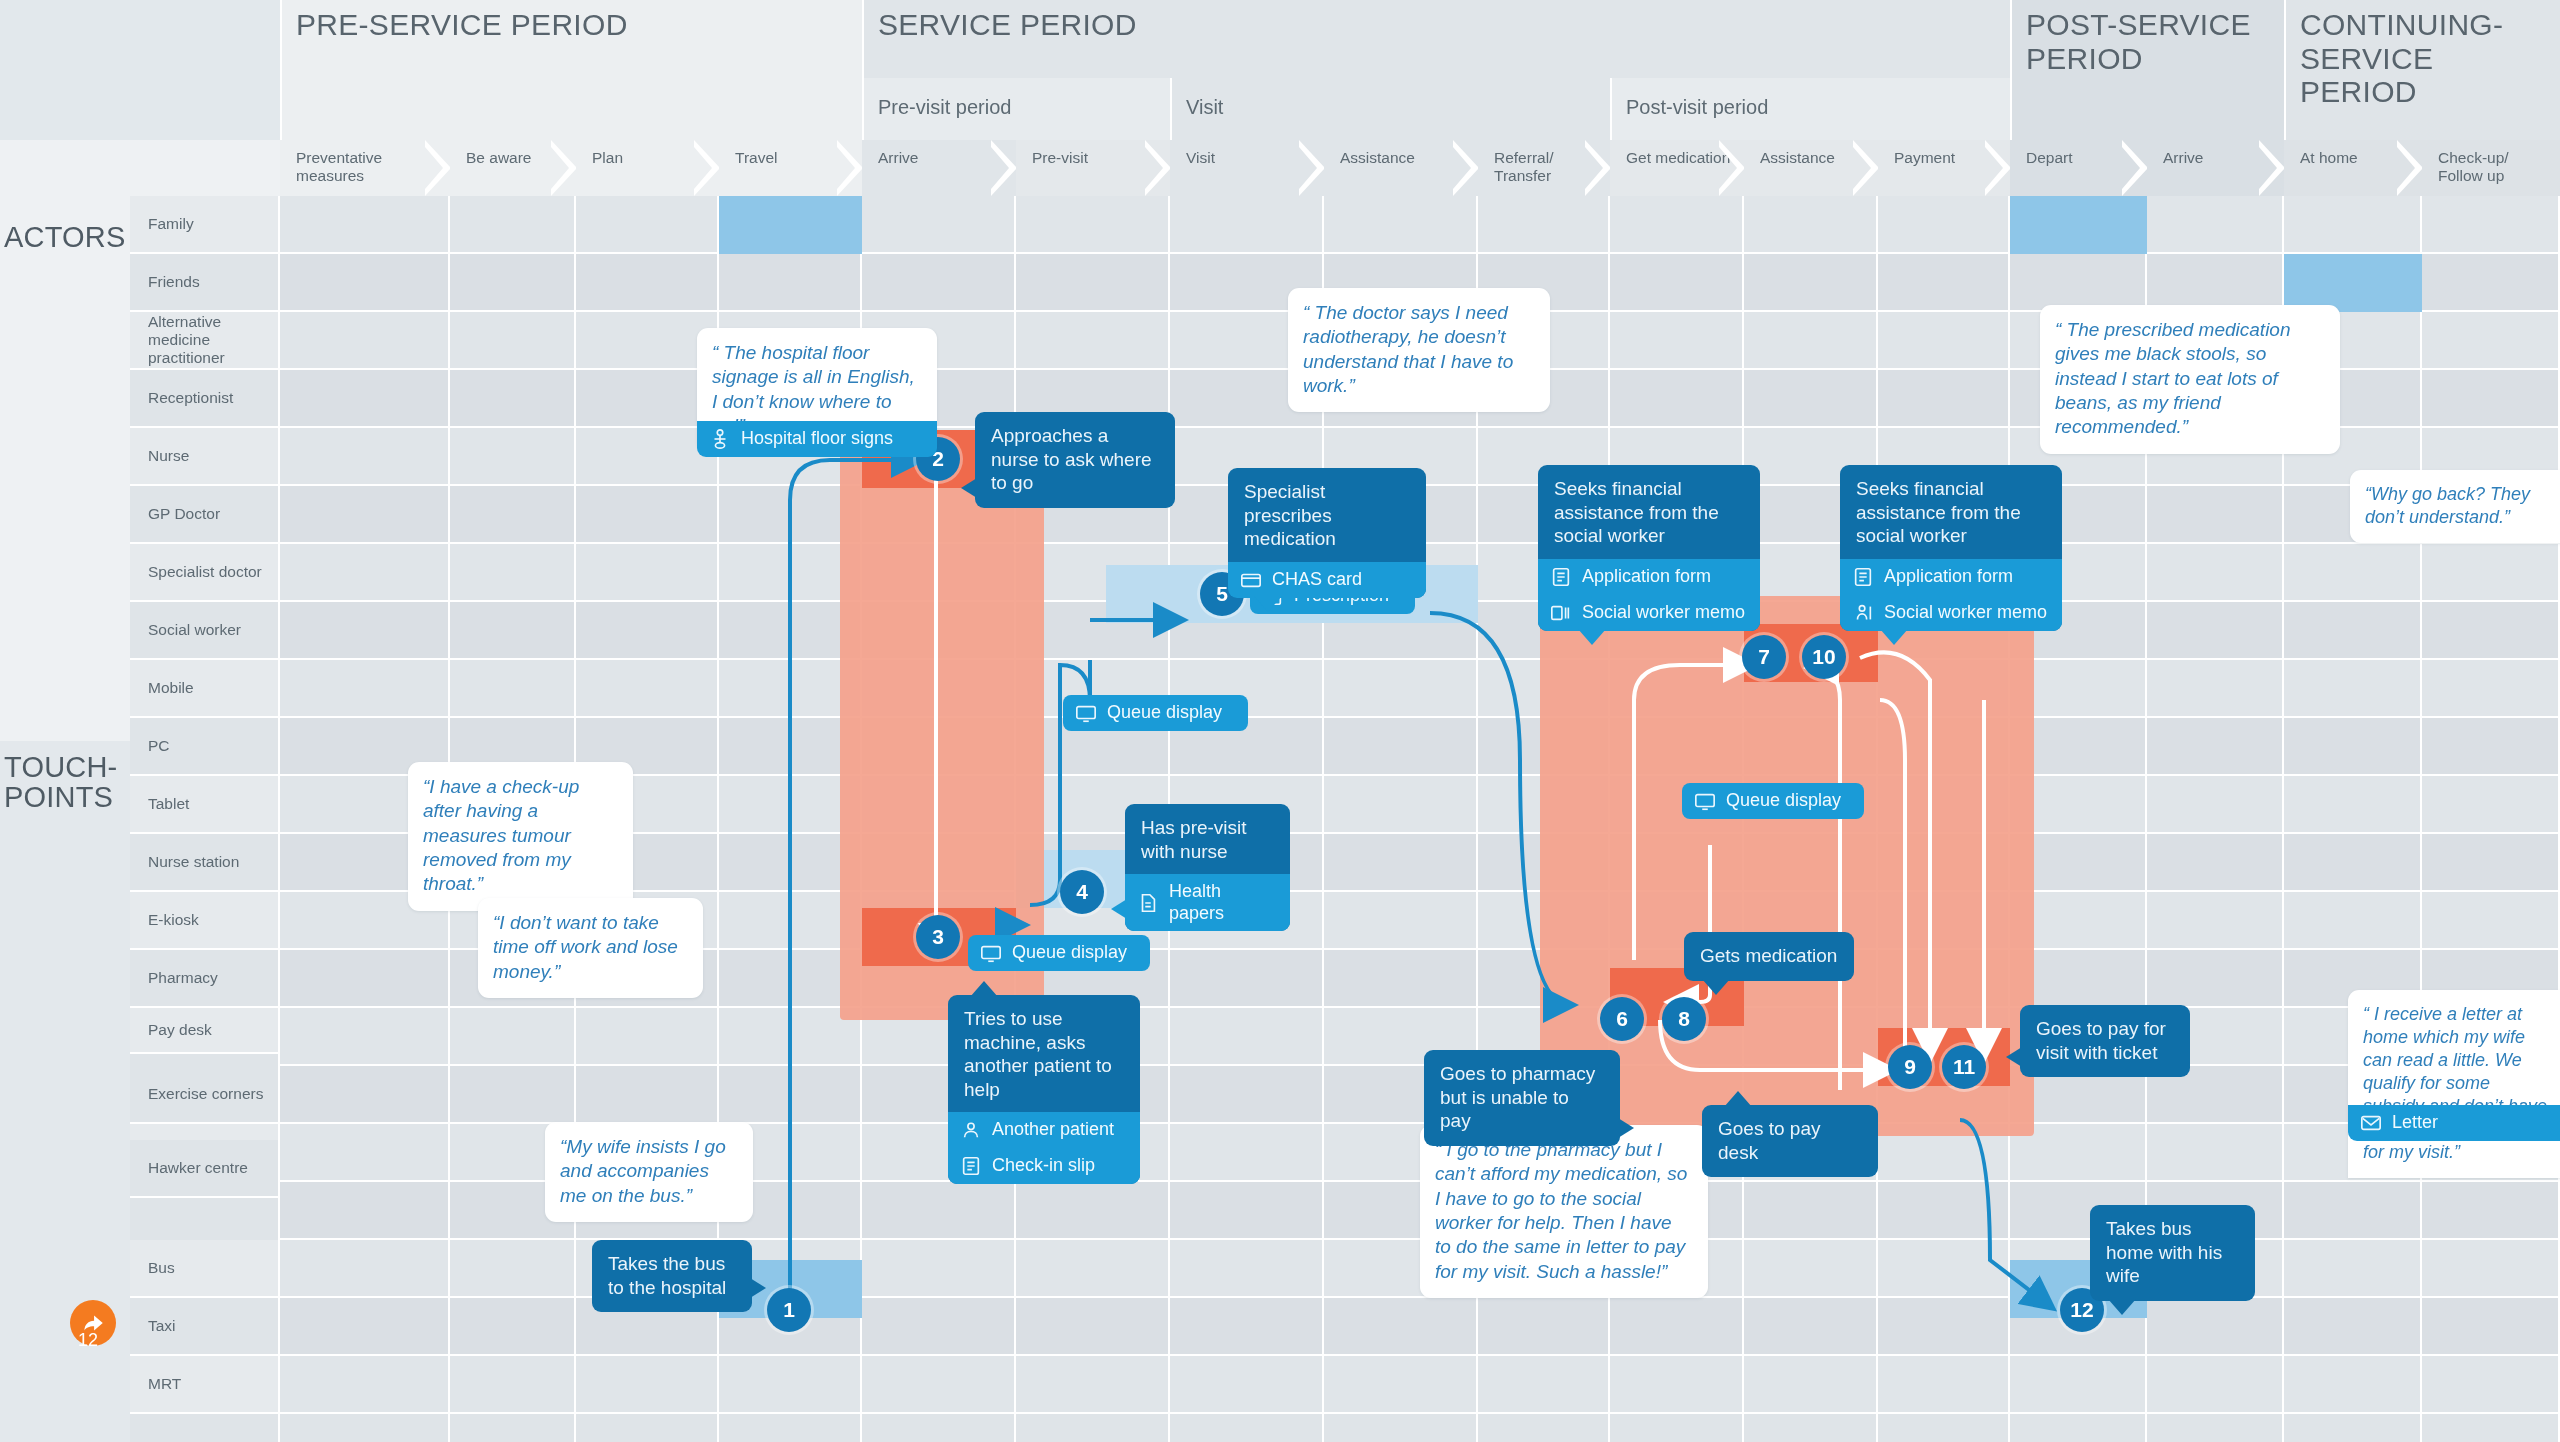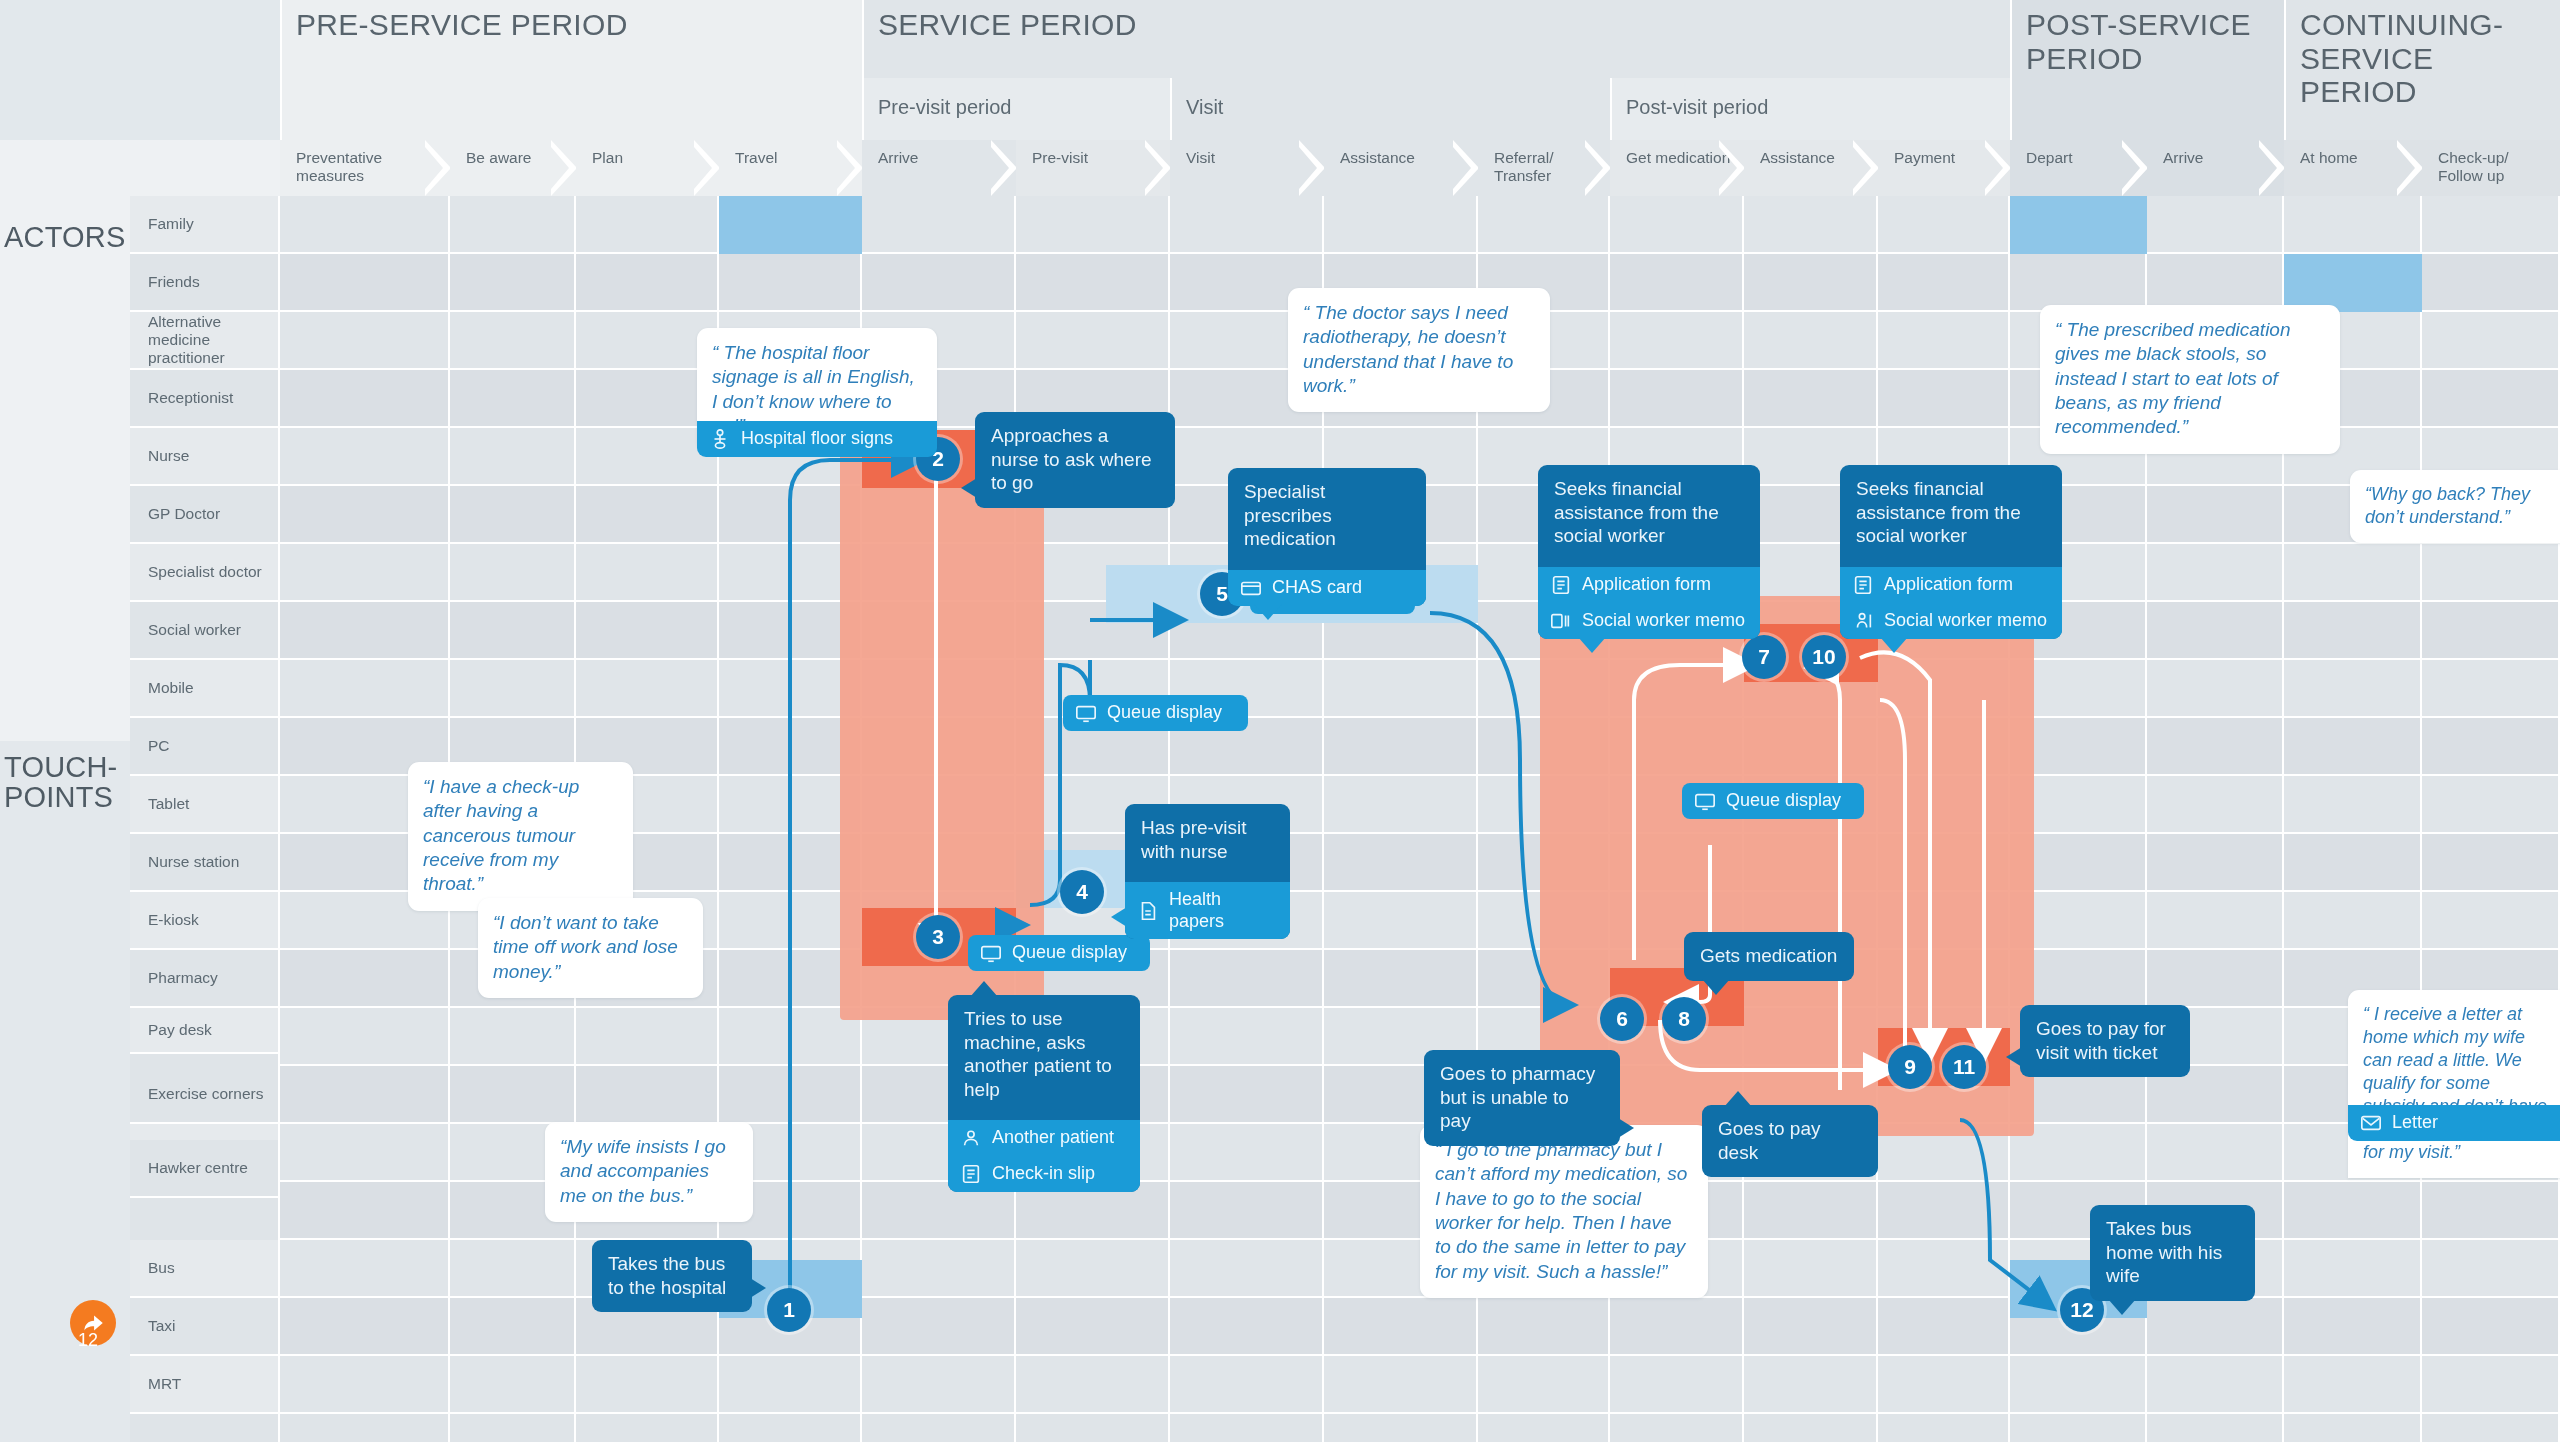--- a/index.html
+++ b/index.html
@@ -78,21 +78,21 @@
   .tp{
     background:#1a9bd7;color:#f2fbff;font-size:18px;line-height:1.2;
     padding:7px 14px 7px 12px;display:flex;align-items:center;gap:10px;
     box-sizing:border-box;
   }
   .tp.standalone{position:absolute;border-radius:8px;}
   .tp .ic{flex:0 0 auto;width:22px;height:22px;display:block;}
   .action .tp:last-child{border-radius:0 0 9px 9px;}
   .action.has-tp{padding-bottom:0;}
   .action.has-tp .body{padding-bottom:11px;display:block;}
-  .action.has-tp .tpwrap{margin:8px -16px 0 -16px;}
+  .action.has-tp .tpwrap{margin:0 -16px 0 -16px;}
 
   
   .quote{
     position:absolute;background:#ffffff;border-radius:11px;
     color:#2f7fba;font-style:italic;font-size:19px;line-height:1.28;
     padding:13px 17px 14px 15px;box-sizing:border-box;
     box-shadow:0 1px 3px rgba(80,100,115,.13);
   }
   .quote.small{font-size:18px;}
 
@@ -421,21 +421,21 @@
     <div class="stepdot" style="left:1600px;top:997px;">6</div>
     <div class="stepdot" style="left:1742px;top:635px;">7</div>
     <div class="stepdot" style="left:1662px;top:997px;">8</div>
     <div class="stepdot" style="left:1888px;top:1045px;">9</div>
     <div class="stepdot" style="left:1802px;top:635px;">10</div>
     <div class="stepdot" style="left:1942px;top:1045px;">11</div>
     <div class="stepdot" style="left:2060px;top:1288px;">12</div>
   </div>
 
   <div class="layer">
-    <div class="quote" style="left:408px;top:762px;width:225px;">“I have a check-up after having a cancerous tumour receive from my throat.”</div>
+    <div class="quote" style="left:408px;top:762px;width:225px;">“I have a check-up after having a measures tumour removed from my throat.”</div>
     <div class="quote" style="left:478px;top:898px;width:225px;">“I don’t want to take time off work and lose money.”</div>
     <div class="quote" style="left:545px;top:1122px;width:208px;">“My wife insists I go and accompanies me on the bus.”</div>
     <div class="quote" style="left:697px;top:328px;width:240px;">“ The hospital floor signage is all in English, I don’t know where to go!”</div>
     <div class="quote" style="left:1288px;top:288px;width:262px;">“ The doctor says I need radiotherapy, he doesn’t understand that I have to work.”</div>
     <div class="quote" style="left:1420px;top:1125px;width:288px;">“ I go to the pharmacy but I can’t afford my medication, so I have to go to the social worker for help.  Then I have to do the same in letter to pay for my visit.  Such a hassle!”</div>
     <div class="quote" style="left:2040px;top:305px;width:300px;">“ The prescribed medication gives me black stools, so instead I start to eat lots of beans, as my friend recommended.”</div>
     <div class="quote small" style="left:2350px;top:470px;width:230px;">“Why go back? They don’t understand.”</div>
     <div class="quote small" style="left:2348px;top:990px;width:222px;border-radius:11px 11px 0 0;">“ I receive a letter at home which my wife can read a little. We qualify for some subsidy and don’t have to pay back anything for my visit.”</div>
   </div>
 

